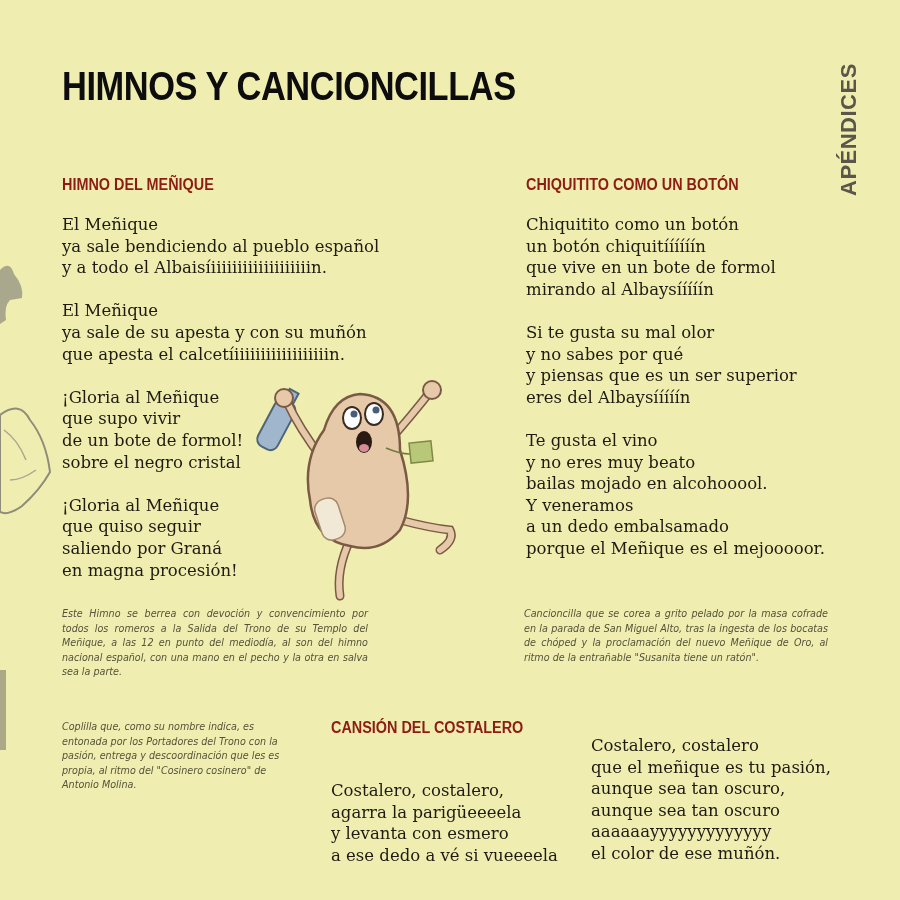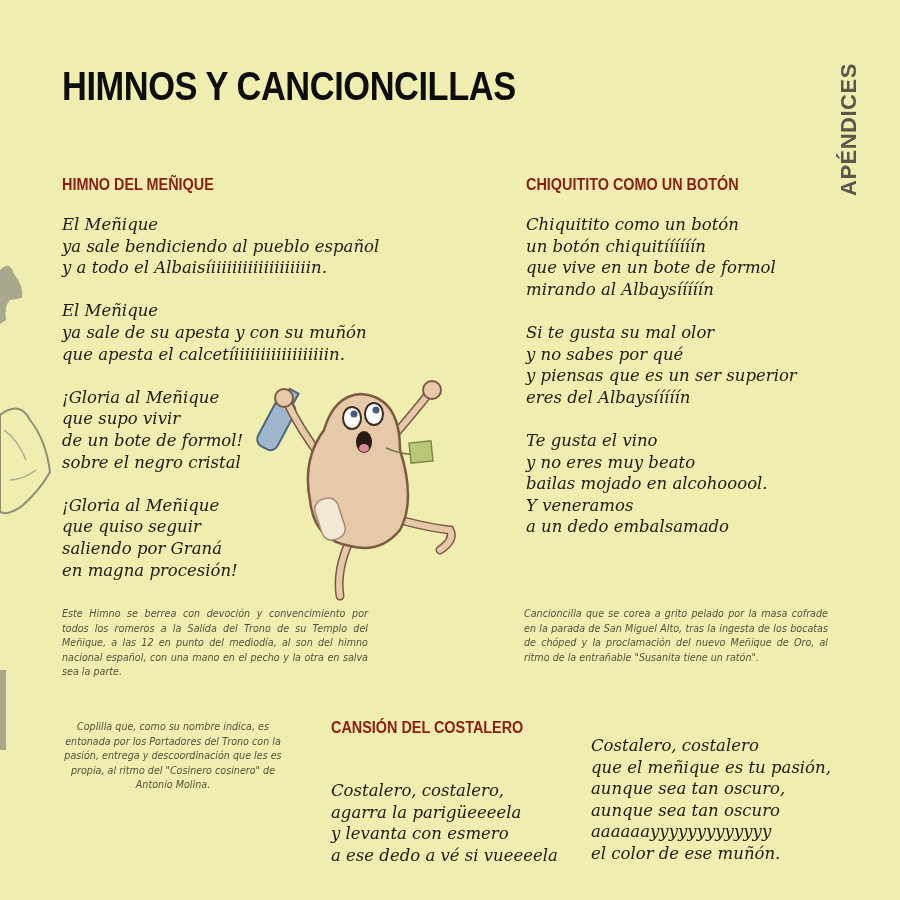--- a/index.html
+++ b/index.html
@@ -26,21 +26,21 @@
     .heading {
       position: absolute;
       font-family: "Liberation Sans", sans-serif; font-weight: bold;
       font-size: 16px; color: #8c1c14; white-space: nowrap;
       transform: scaleX(0.9); transform-origin: left top;
     }
     .verse {
       position: absolute; font-size: 16.5px; line-height: 21.6px;
       white-space: nowrap; color: #1f1a12;
     }
-    .stanza { margin-bottom: 21.6px; font-style: italic; }
+    .stanza { margin-bottom: 21.6px; }
     .stanza:last-child { margin-bottom: 0; margin-top: 18px; }
     .note {
       position: absolute; font-family: "DejaVu Sans", sans-serif;
       font-style: italic; font-size: 9.6px; line-height: 14.6px;
       color: #55513a; text-align: justify;
     }
     .line { display: block; }
     .art { position: absolute; }
   </style>
 </head>
@@ -131,25 +131,26 @@
     <span class="line">y no sabes por qué</span>
     <span class="line">y piensas que es un ser superior</span>
     <span class="line">eres del Albaysííííín</span>
   </div>
   <div class="stanza">
     <span class="line">Te gusta el vino</span>
     <span class="line">y no eres muy beato</span>
     <span class="line">bailas mojado en alcohooool.</span>
     <span class="line">Y veneramos</span>
     <span class="line">a un dedo embalsamado</span>
+    <span class="line">porque el Meñique es el mejooooor.</span>
   </div>
 </div>
 <div class="note" style="left:524px;top:607px;width:304px">Cancioncilla que se corea a grito pelado por la masa cofrade en la parada de San Miguel Alto, tras la ingesta de los bocatas de chóped y la proclamación del nuevo Meñique de Oro, al ritmo de la entrañable "Susanita tiene un ratón".</div>
 
-<div class="note" style="left:62px;top:720px;width:222px;text-align:center">Coplilla que, como su nombre indica, es entonada por los Portadores del Trono con la pasión, entrega y descoordinación que les es propia, al ritmo del "Cosinero cosinero" de Antonio Molina.</div>
+<div class="note" style="left:62px;top:720px;width:222px;text-align:left">Coplilla que, como su nombre indica, es entonada por los Portadores del Trono con la pasión, entrega y descoordinación que les es propia, al ritmo del "Cosinero cosinero" de Antonio Molina.</div>
 <div class="heading" style="left:331px;top:719px">CANSIÓN DEL COSTALERO</div>
 <div class="verse" style="left:331px;top:762px">
   <div class="stanza">
     <span class="line">Costalero, costalero,</span>
     <span class="line">agarra la parigüeeeela</span>
     <span class="line">y levanta con esmero</span>
     <span class="line">a ese dedo a vé si vueeeela</span>
   </div>
 </div>
 <div class="verse" style="left:591px;top:717px">

